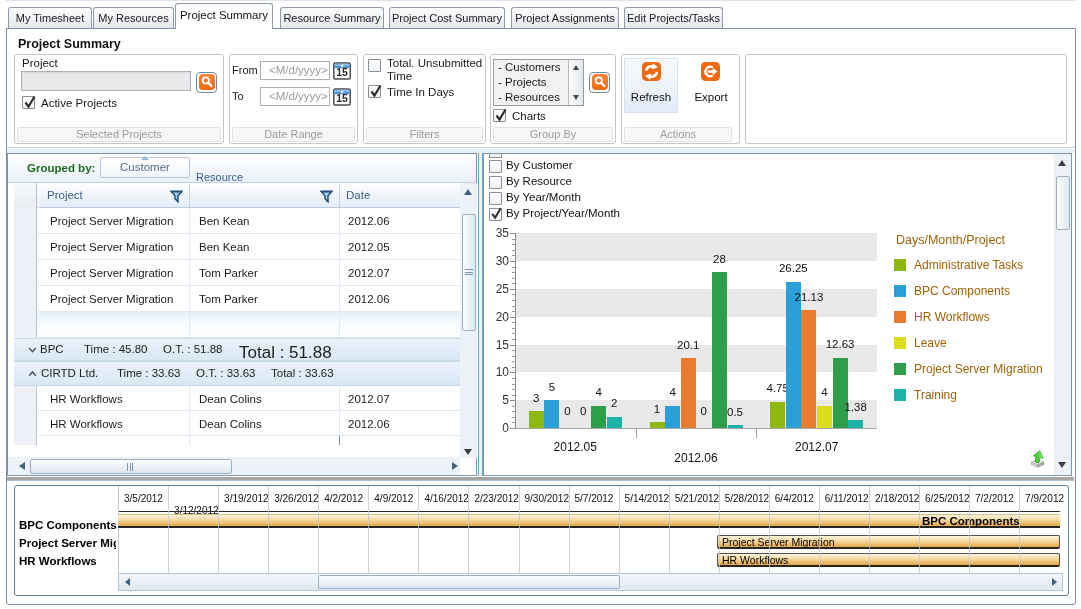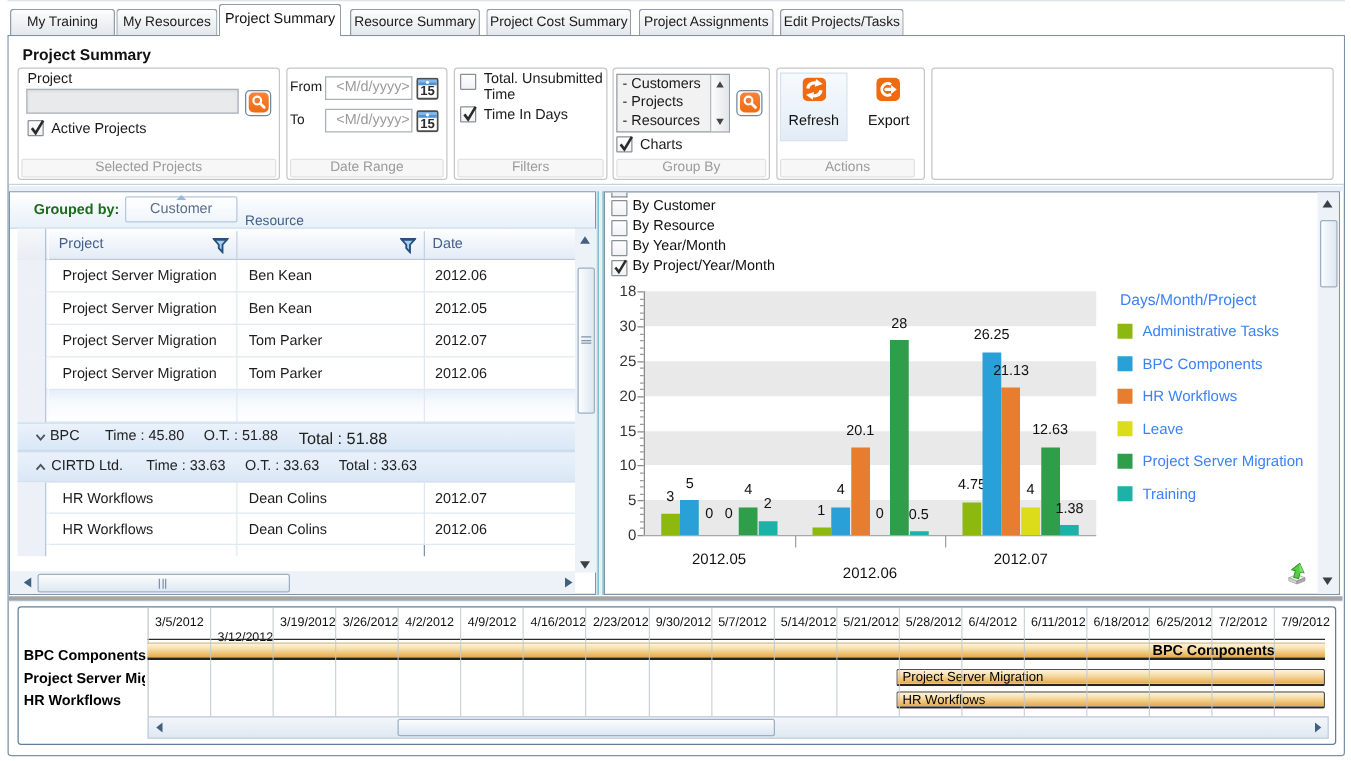--- a/index.html
+++ b/index.html
@@ -7,27 +7,27 @@
 .tabact{position:absolute;top:3px;height:26px;border:1px solid #8e9cab;border-bottom:none;border-radius:3px 3px 0 0;background:#fff;text-align:center;line-height:23px;font-size:11.5px;color:#111;z-index:5;}
 .grp{position:absolute;border:1px solid #c6c6c6;border-radius:3px;background:#fff;}
 .cap{position:absolute;border:1px solid #e2e2e2;border-radius:2px;background:#f7f7f7;color:#9b9b9b;text-align:center;font-size:11px;line-height:13px;}
 .cb{position:absolute;width:13px;height:13px;border:1px solid #898f98;background:linear-gradient(#fefefe,#f0f2f4);border-radius:1px;}
 .lbl{position:absolute;font-size:11.5px;color:#1a1a1a;white-space:nowrap;}
 .thumb{position:absolute;border:1px solid #9cb0c5;border-radius:2px;background:linear-gradient(90deg,#fcfdfe,#dde7f1);}
 .thumbh{position:absolute;border:1px solid #9cb0c5;border-radius:2px;background:linear-gradient(#fcfdfe,#dde7f1);}
 .arr{position:absolute;width:0;height:0;}
 .ylab{position:absolute;width:26px;text-align:right;font-size:12px;color:#333;}
 .blab{position:absolute;width:44px;text-align:center;font-size:11.5px;color:#111;}
-.leg{position:absolute;font-size:12px;color:#3b82f6;white-space:nowrap;text-align:right;}
+.leg{position:absolute;font-size:12px;color:#a16207;white-space:nowrap;text-align:right;}
 .gdate{position:absolute;font-size:10px;color:#111;white-space:nowrap;}
 .gvl{position:absolute;width:1px;background:#c2c8ce;}
 .grlab{position:absolute;font-weight:bold;font-size:11px;color:#000;white-space:nowrap;overflow:hidden;}
 </style></head><body>
 <div class="a" style="left:6px;top:0px;width:1070px;height:1px;background:#dfe3e8;"></div>
-<div class="tab" style="left:8px;width:84px;">My Training</div>
+<div class="tab" style="left:8px;width:84px;">My Timesheet</div>
 <div class="tab" style="left:93px;width:81px;">My Resources</div>
 <div class="tabact" style="left:175px;width:98px;">Project Summary</div>
 <div class="tab" style="left:280px;width:104px;">Resource Summary</div>
 <div class="tab" style="left:389px;width:116px;">Project Cost Summary</div>
 <div class="tab" style="left:511px;width:108px;">Project Assignments</div>
 <div class="tab" style="left:624px;width:99px;">Edit Projects/Tasks</div>
 <div class="a" style="left:6px;top:28px;width:1070px;height:577px;border:1px solid #7d90a5;border-radius:0 0 3px 3px;background:#fff;"></div>
 <div class="a" style="left:7px;top:149px;width:1068px;height:4px;background:#e9eff7;"></div>
 <div class="a" style="left:176px;top:28px;width:96px;height:2px;background:#fff;z-index:6;"></div>
 <div class="a" style="left:7px;top:29px;width:1068px;height:119px;background:#fff;border-bottom:1px solid #c9d1da;"></div>
@@ -180,21 +180,21 @@
 <div class="a" style="left:38px;top:312px;width:1px;height:26px;background:#f8fafc;"></div>
 <div class="a" style="left:189px;top:312px;width:1px;height:26px;background:#e0e9f3;"></div>
 <div class="a" style="left:339px;top:312px;width:1px;height:26px;background:#e0e9f3;"></div>
 <div class="a" style="left:14px;top:338px;width:446px;height:23px;background:linear-gradient(#eaf2fb,#d9e7f5);border-top:1px solid #c8d9ea;border-bottom:1px solid #c8d9ea;"></div>
 <svg class="a" style="left:28px;top:346px;" width="9" height="8" viewBox="0 0 11 9">
 <polyline points="1.5,2 5.5,6.5 9.5,2" fill="none" stroke="#4a545e" stroke-width="1.8"></polyline>
   </svg>
 <div class="lbl" style="left:40px;top:343px;font-size:11.5px;color:#222222;font-weight:normal;">BPC</div>
 <div class="lbl" style="left:84px;top:343px;font-size:11.5px;color:#222222;font-weight:normal;">Time : 45.80</div>
 <div class="lbl" style="left:163px;top:343px;font-size:11.5px;color:#222222;font-weight:normal;">O.T. : 51.88</div>
-<div class="lbl" style="left:239px;top:343px;font-size:13px;color:#222222;font-weight:normal;">Total : 51.88</div>
+<div class="lbl" style="left:239px;top:343px;font-size:17px;color:#222222;font-weight:normal;">Total : 51.88</div>
 <div class="a" style="left:14px;top:361px;width:446px;height:25px;background:linear-gradient(#eaf2fb,#d9e7f5);border-top:1px solid #c8d9ea;border-bottom:1px solid #c8d9ea;"></div>
 <svg class="a" style="left:28px;top:370px;" width="9" height="8" viewBox="0 0 11 9">
 <polyline points="1.5,6.5 5.5,2 9.5,6.5" fill="none" stroke="#4a545e" stroke-width="1.8"></polyline>
   </svg>
 <div class="lbl" style="left:41px;top:367px;font-size:11.5px;color:#222222;font-weight:normal;">CIRTD Ltd.</div>
 <div class="lbl" style="left:117px;top:367px;font-size:11.5px;color:#222222;font-weight:normal;">Time : 33.63</div>
 <div class="lbl" style="left:196px;top:367px;font-size:11.5px;color:#222222;font-weight:normal;">O.T. : 33.63</div>
 <div class="lbl" style="left:271px;top:367px;font-size:11.5px;color:#222222;font-weight:normal;">Total : 33.63</div>
 <div class="a" style="left:14px;top:386px;width:446px;height:25px;border-bottom:1px solid #e0e9f3;"></div>
 <div class="a" style="left:14px;top:386px;width:23px;height:25px;border-right:1px solid #b9c7d7;background:#edf1f7;"></div>
@@ -257,21 +257,21 @@
 <div class="ylab" style="left:483px;top:365.3px;">10</div>
 <div class="a" style="left:510px;top:372.3px;width:5px;height:1px;background:#8a8a8a;"></div>
 <div class="ylab" style="left:483px;top:337.5px;">15</div>
 <div class="a" style="left:510px;top:344.5px;width:5px;height:1px;background:#8a8a8a;"></div>
 <div class="ylab" style="left:483px;top:309.6px;">20</div>
 <div class="a" style="left:510px;top:316.6px;width:5px;height:1px;background:#8a8a8a;"></div>
 <div class="ylab" style="left:483px;top:281.8px;">25</div>
 <div class="a" style="left:510px;top:288.8px;width:5px;height:1px;background:#8a8a8a;"></div>
 <div class="ylab" style="left:483px;top:254.0px;">30</div>
 <div class="a" style="left:510px;top:261.0px;width:5px;height:1px;background:#8a8a8a;"></div>
-<div class="ylab" style="left:483px;top:226.1px;">18</div>
+<div class="ylab" style="left:483px;top:226.1px;">35</div>
 <div class="a" style="left:510px;top:233.1px;width:5px;height:1px;background:#8a8a8a;"></div>
 <div class="a" style="left:512px;top:422.4px;width:3px;height:1px;background:#9a9a9a;"></div>
 <div class="a" style="left:512px;top:416.9px;width:3px;height:1px;background:#9a9a9a;"></div>
 <div class="a" style="left:512px;top:411.3px;width:3px;height:1px;background:#9a9a9a;"></div>
 <div class="a" style="left:512px;top:405.7px;width:3px;height:1px;background:#9a9a9a;"></div>
 <div class="a" style="left:512px;top:394.6px;width:3px;height:1px;background:#9a9a9a;"></div>
 <div class="a" style="left:512px;top:389.0px;width:3px;height:1px;background:#9a9a9a;"></div>
 <div class="a" style="left:512px;top:383.5px;width:3px;height:1px;background:#9a9a9a;"></div>
 <div class="a" style="left:512px;top:377.9px;width:3px;height:1px;background:#9a9a9a;"></div>
 <div class="a" style="left:512px;top:366.8px;width:3px;height:1px;background:#9a9a9a;"></div>
@@ -369,21 +369,21 @@
 <div class="gdate" style="left:374.3px;top:493px;">4/9/2012</div>
 <div class="gdate" style="left:424.4px;top:493px;">4/16/2012</div>
 <div class="gdate" style="left:474.4px;top:493px;">2/23/2012</div>
 <div class="gdate" style="left:524.5px;top:493px;">9/30/2012</div>
 <div class="gdate" style="left:574.5px;top:493px;">5/7/2012</div>
 <div class="gdate" style="left:624.6px;top:493px;">5/14/2012</div>
 <div class="gdate" style="left:674.7px;top:493px;">5/21/2012</div>
 <div class="gdate" style="left:724.7px;top:493px;">5/28/2012</div>
 <div class="gdate" style="left:774.8px;top:493px;">6/4/2012</div>
 <div class="gdate" style="left:824.8px;top:493px;">6/11/2012</div>
-<div class="gdate" style="left:874.9px;top:493px;">6/18/2012</div>
+<div class="gdate" style="left:874.9px;top:493px;">2/18/2012</div>
 <div class="gdate" style="left:925.0px;top:493px;">6/25/2012</div>
 <div class="gdate" style="left:975.0px;top:493px;">7/2/2012</div>
 <div class="gdate" style="left:1025.1px;top:493px;">7/9/2012</div>
 <div class="a" style="left:118.0px;top:510.7px;width:942.0px;height:1.4px;background:#2a2a2a;"></div>
 <div class="a" style="left:118.0px;top:486px;width:1px;height:87px;background:#c3c9cf;"></div>
 <div class="lbl" style="left:19px;top:519px;font-size:11.5px;color:#000;font-weight:bold;">BPC Components</div>
 <div class="grlab" style="left:19px;top:537px;width:97px;font-size:11.5px;">Project Server Migration</div>
 <div class="lbl" style="left:19px;top:555px;font-size:11.5px;color:#000;font-weight:bold;">HR Workflows</div>
 <div class="a" style="left:118.0px;top:513.7px;width:942.0px;height:14.5px;background:linear-gradient(#fdf4e0 0%,#f6dca6 40%,#eab55e 85%,#e2a94e 100%);border-top:1px solid #d8bc84;border-bottom:2px solid #26251f;"></div>
 <div class="a" style="left:922px;top:514.5px;width:110px;font-weight:bold;font-size:11.5px;color:#000;">BPC Components</div>

